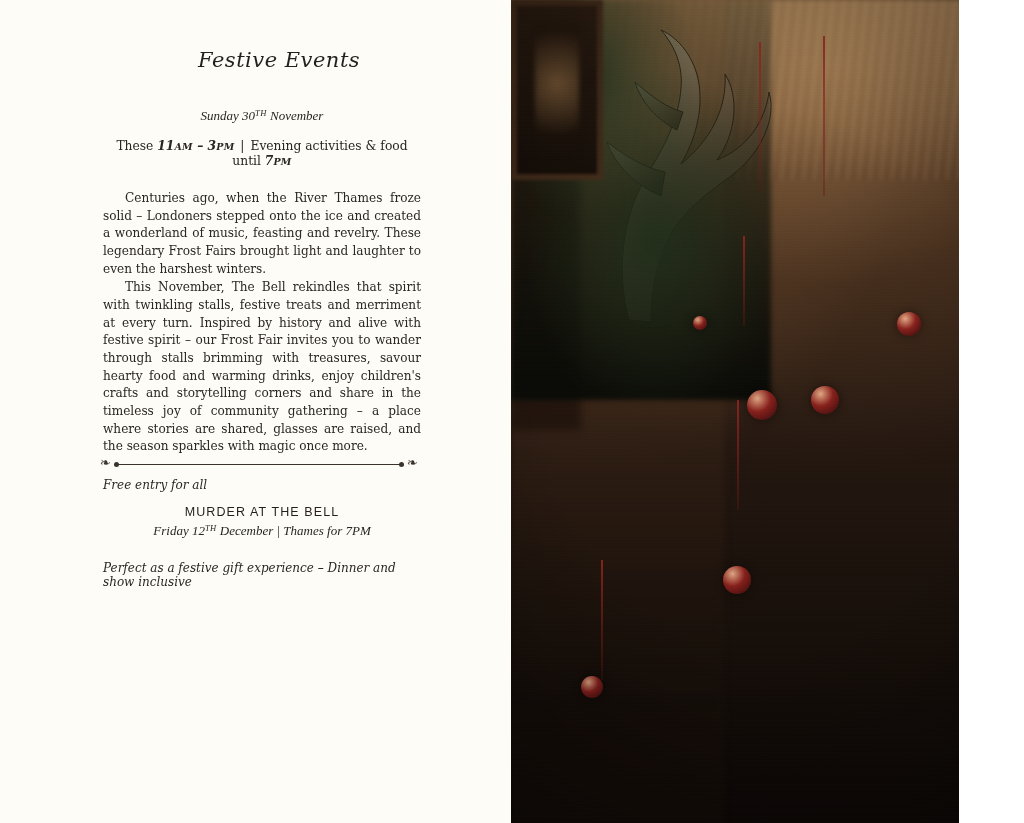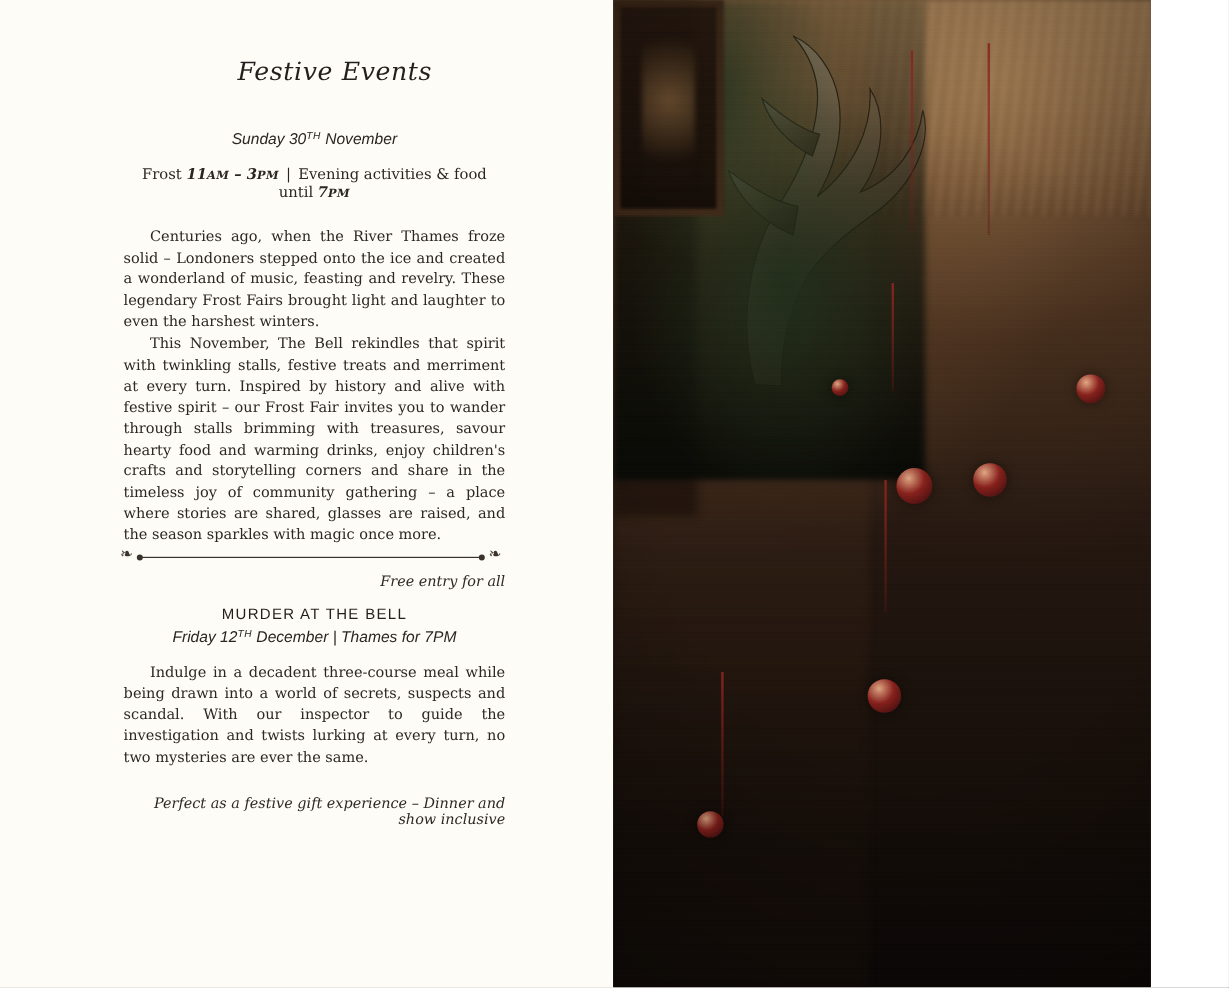--- a/index.html
+++ b/index.html
@@ -49,21 +49,21 @@
   .event-name {
     text-align: center;
     font-family: "Liberation Sans", sans-serif;
     font-size: 12.5px;
     letter-spacing: 1.1px;
     color: #241f1b;
     margin: 0 0 4px 0;
   }
   .event-date {
     text-align: center;
-    font-family: Liberation Sans, sans-serif;
+    font-family: Liberation Serif, serif;
     font-style: italic;
     font-size: 13px;
     color: #2a2520;
     margin: 0 0 14px 0;
   }
   .event-date .sup {
     font-size: 8.5px;
     vertical-align: 0.45em;
     letter-spacing: 0.4px;
   }
@@ -84,21 +84,21 @@
     text-indent: 22px;
     font-family: "DejaVu Serif", serif;
     font-size: 12.1px;
     line-height: 1.46;
     color: #2c2723;
     hyphens: none;
   }
   .body-copy p + p { margin-top: 1px; }
 
   .note {
-    text-align: right;
+    text-align: left;
     font-family: "DejaVu Serif", serif;
     font-style: italic;
     font-size: 12px;
     color: #2c2723;
     margin-top: 22px;
   }
 
   
   .divider {
     position: absolute;
@@ -226,21 +226,21 @@
 
   <div class="text-pane">
 
     <div class="section-title">Festive Events</div>
 
     <div class="event event-1">
       <div class="event-date">
         <span>Sunday 30</span><span class="sup">TH</span><span> November</span>
       </div>
       <div class="event-times">
-        <span>Frost </span><span class="it">11</span><span class="it sc">AM</span><span class="it"> – 3</span><span class="it sc">PM</span><span class="bar"> | </span><span>Evening activities &amp; food until </span><span class="it">7</span><span class="it sc">PM</span>
+        <span>These </span><span class="it">11</span><span class="it sc">AM</span><span class="it"> – 3</span><span class="it sc">PM</span><span class="bar"> | </span><span>Evening activities &amp; food until </span><span class="it">7</span><span class="it sc">PM</span>
       </div>
       <div class="body-copy">
         <p>Centuries ago, when the River Thames froze solid – Londoners stepped onto the ice and created a wonderland of music, feasting and revelry. These legendary Frost Fairs brought light and laughter to even the harshest winters.</p>
         <p>This November, The Bell rekindles that spirit with twinkling stalls, festive treats and merriment at every turn. Inspired by history and alive with festive spirit – our Frost Fair invites you to wander through stalls brimming with treasures, savour hearty food and warming drinks, enjoy children's crafts and storytelling corners and share in the timeless joy of community gathering – a place where stories are shared, glasses are raised, and the season sparkles with magic once more.</p>
       </div>
       <div class="note">Free entry for all</div>
     </div>
 
     <div class="divider">
       <span class="orn left">❧</span>
@@ -249,21 +249,20 @@
       <span class="dot right"></span>
       <span class="orn right">❧</span>
     </div>
 
     <div class="event event-2">
       <div class="event-name">MURDER AT THE BELL</div>
       <div class="event-date">
         <span>Friday 12</span><span class="sup">TH</span><span> December</span><span class="bar"> | </span><span>Thames for </span><span class="it">7</span><span class="it sc">PM</span>
       </div>
       <div class="body-copy">
-        <p>Indulge in a decadent three-course meal while being drawn into a world of secrets, suspects and scandal. With our inspector to guide the investigation and twists lurking at every turn, no two mysteries are ever the same.</p>
       </div>
       <div class="note">Perfect as a festive gift experience – Dinner and show inclusive</div>
 
     </div>
 
   </div>
 
   <div class="photo">
     <div class="layer bg-wash"></div>
     <div class="layer ceiling"></div>

